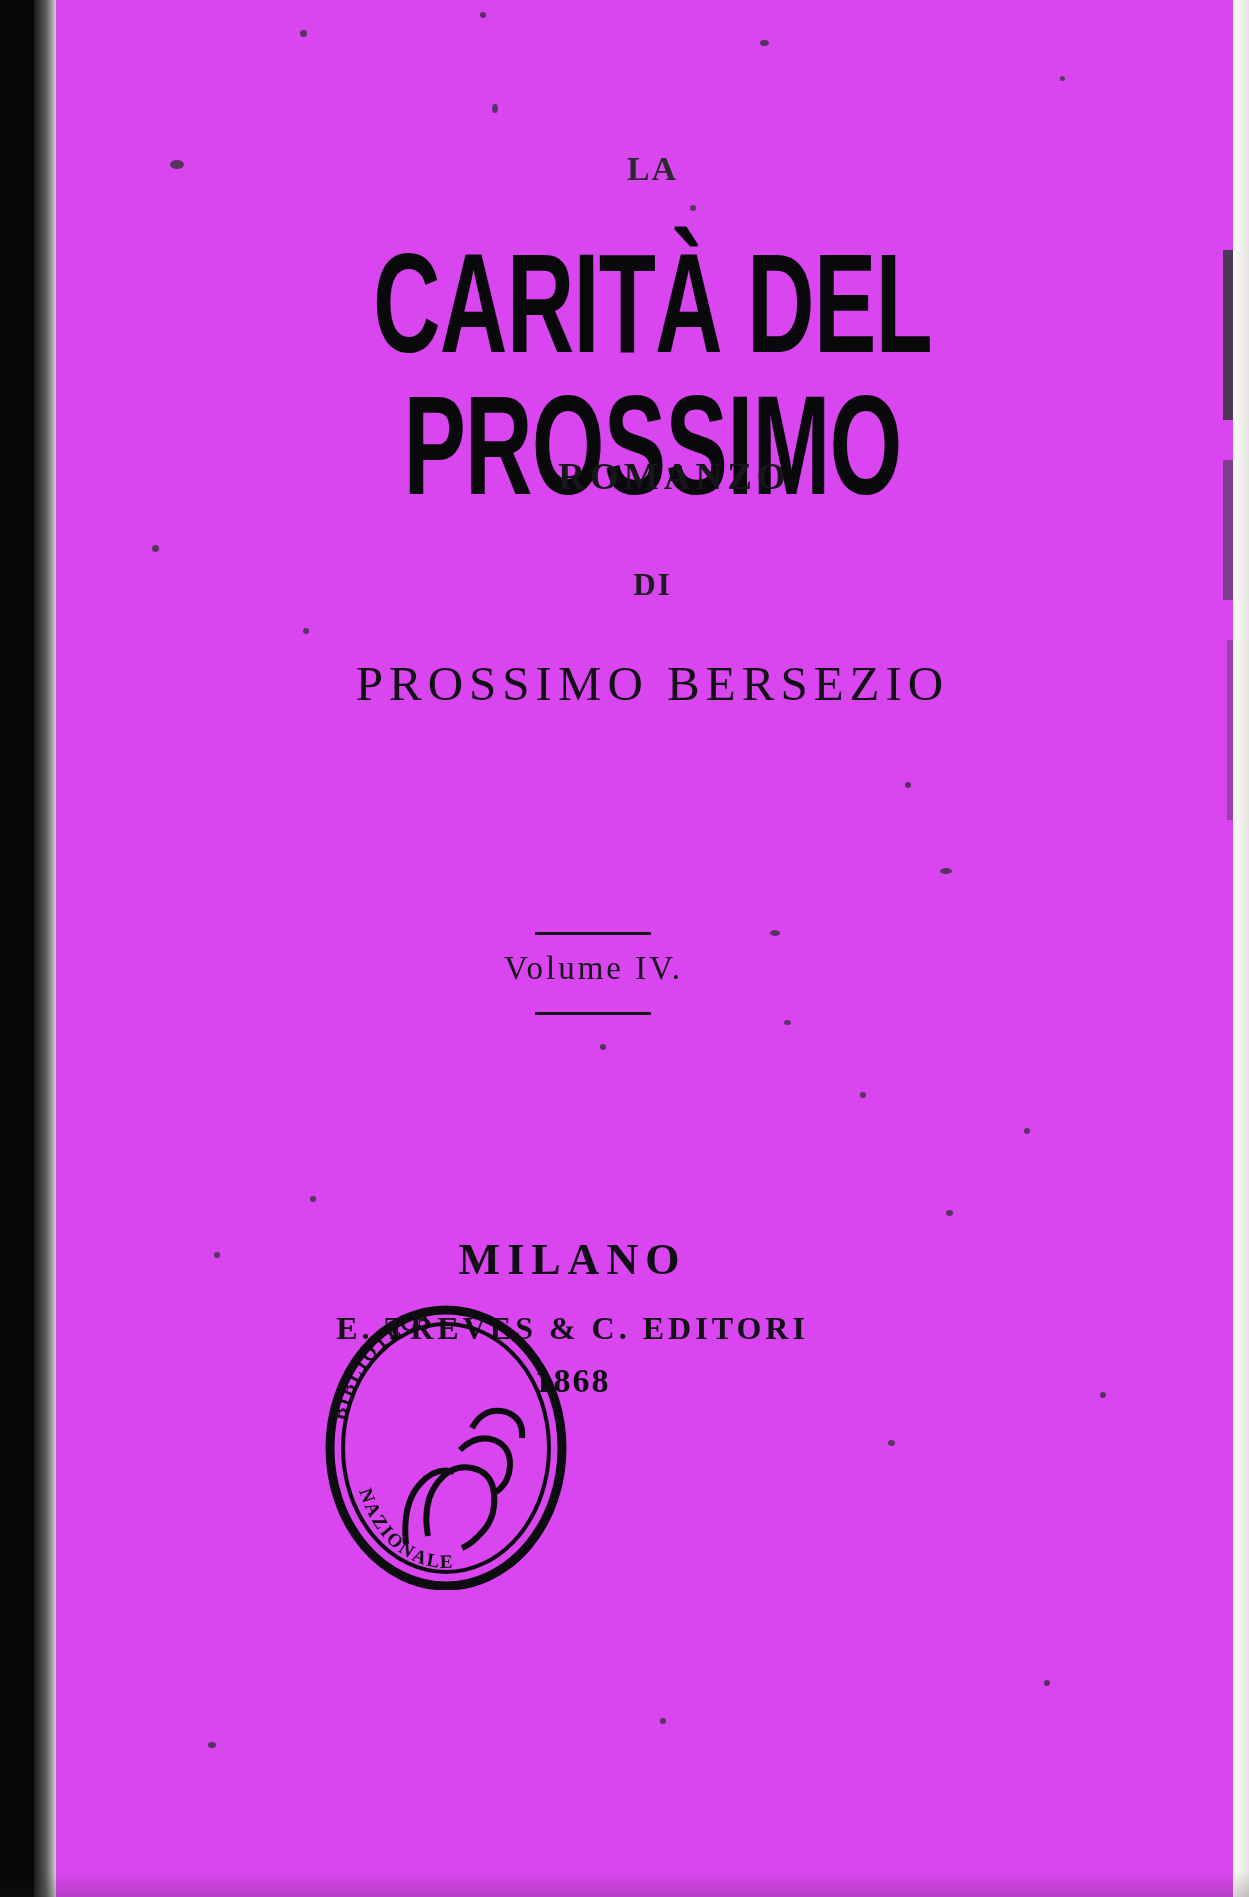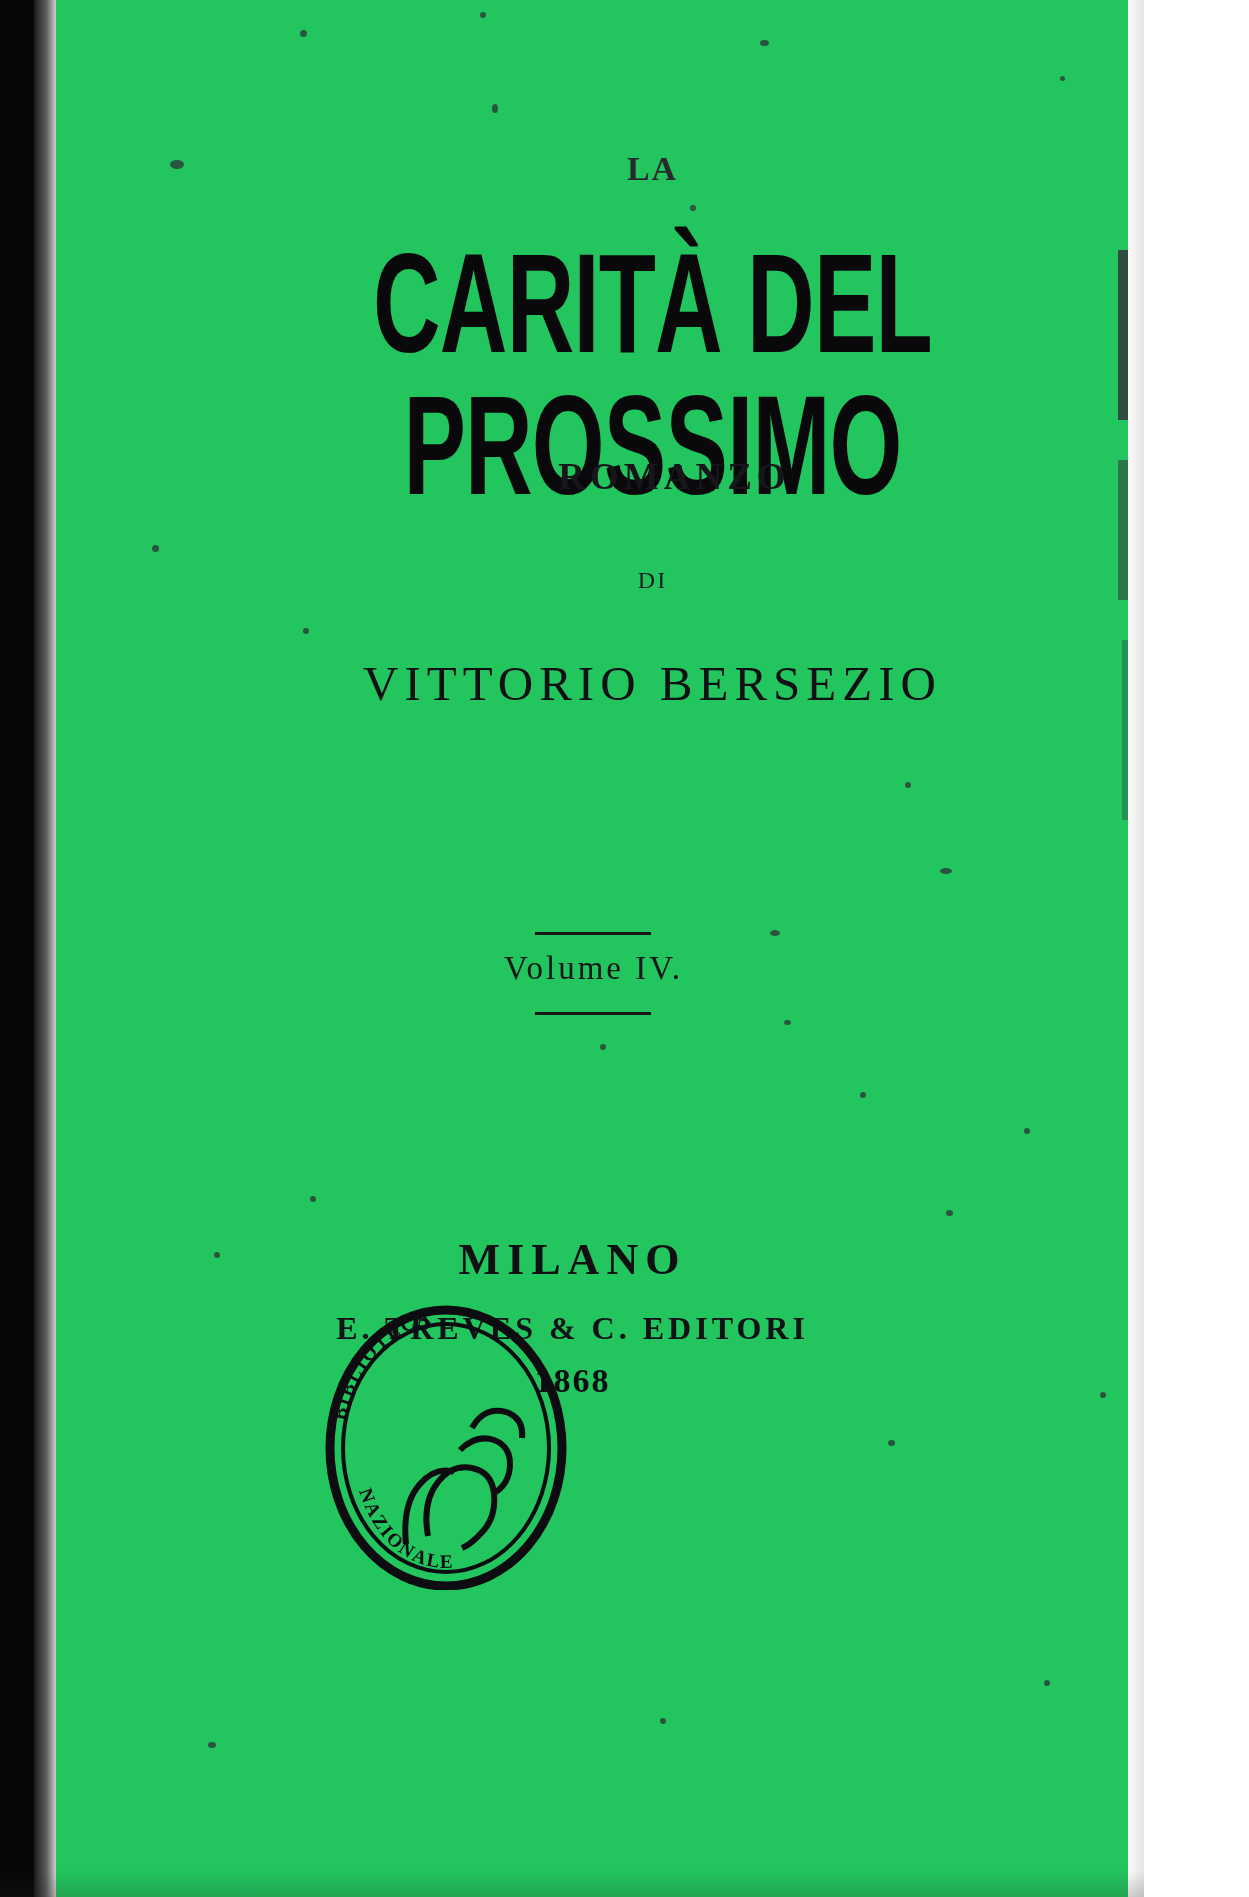--- a/index.html
+++ b/index.html
@@ -5,23 +5,23 @@
   html, body {
     margin: 0;
     padding: 0;
     background: #ffffff;
   }
   body {
     font-family: "Liberation Serif", serif;
   }
   #page {
     position: relative;
-    width: 1144px;
-    height: 1897px;
-    background: #22c55e;
+    width: 1249px;
+    height: 1897px;
+    background: #d946ef;
     overflow: hidden;
   }
   
   .gutter-bar {
     position: absolute;
     left: 0;
     top: 0;
     width: 34px;
     height: 1897px;
     background: #07070a;
@@ -97,22 +97,22 @@
     font-size: 37px;
     letter-spacing: 5px;
     color: #17171b;
     margin-left: 44px;
   }
   .di {
     position: absolute;
     top: 567px;
     left: 0; right: 0;
     font-family: "Liberation Serif", serif;
-    font-weight: 400;
-    font-size: 24px;
+    font-weight: 700;
+    font-size: 31px;
     letter-spacing: 2px;
     color: #1d1d21;
   }
   .author {
     position: absolute;
     top: 655px;
     left: 0; right: 0;
     font-family: "Liberation Serif", serif;
     font-weight: 400;
     font-size: 49px;
@@ -213,21 +213,21 @@
   <div class="content">
 
     <div class="la">LA</div>
 
     <div class="maintitle">CARITÀ DEL PROSSIMO</div>
 
     <div class="subtitle">ROMANZO</div>
 
     <div class="di">DI</div>
 
-    <div class="author">VITTORIO BERSEZIO</div>
+    <div class="author">PROSSIMO BERSEZIO</div>
 
     <div class="rule rule-top"></div>
     <div class="volume">Volume IV.</div>
     <div class="rule rule-bottom"></div>
 
     <div class="city">MILANO</div>
     <div class="publisher">E. TREVES &amp; C. EDITORI</div>
     <div class="year">1868</div>
 
   </div>

